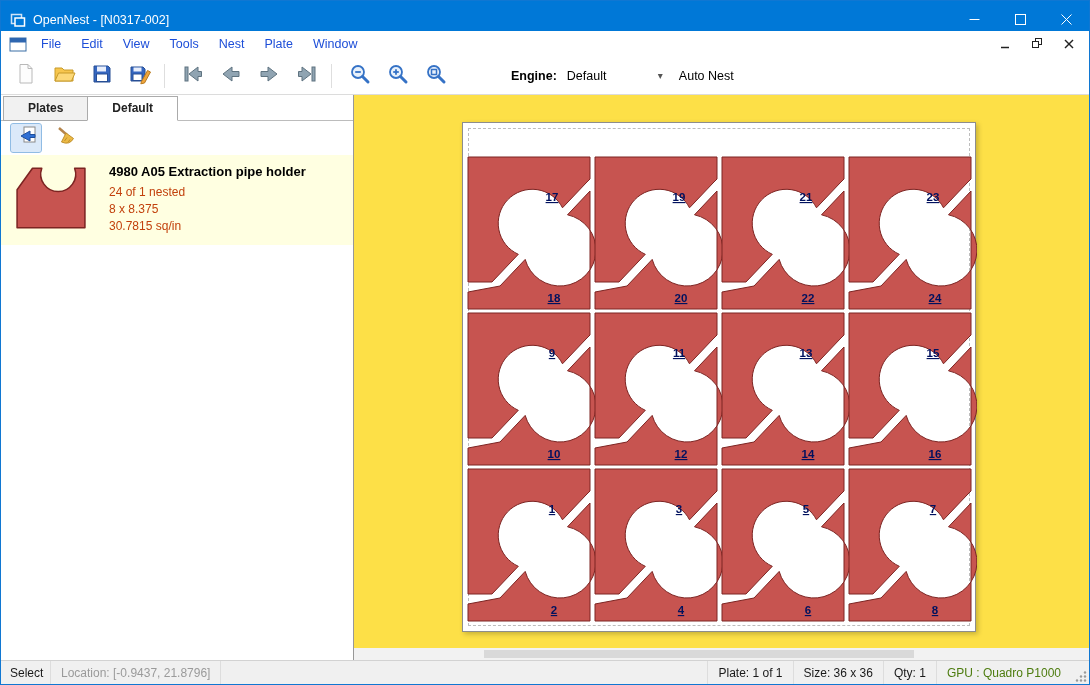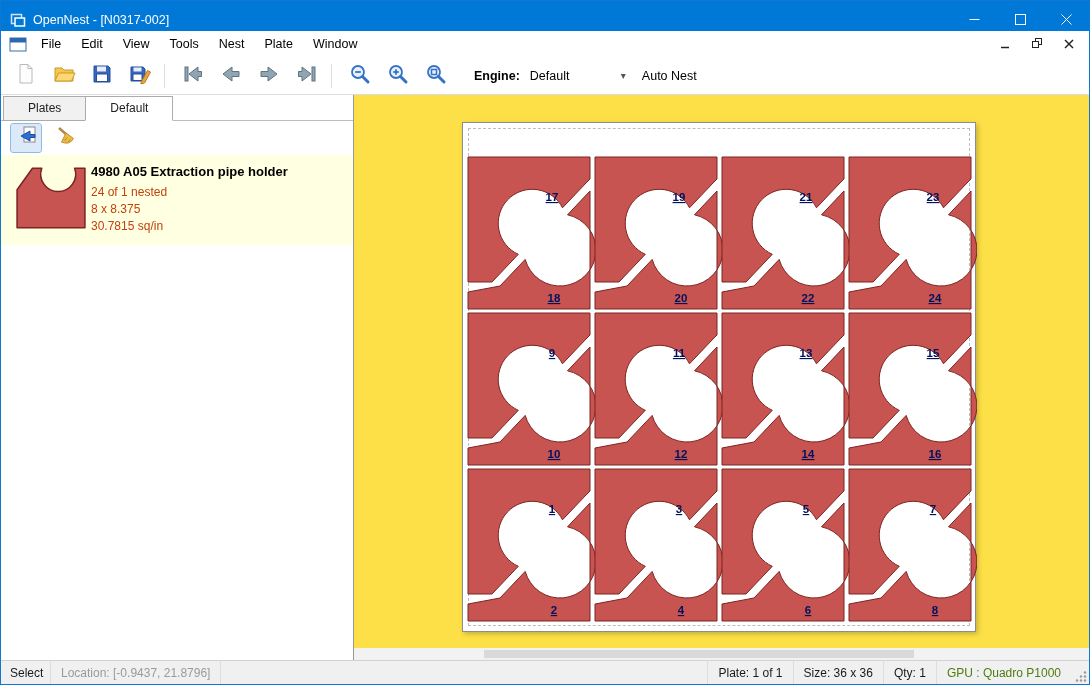--- a/index.html
+++ b/index.html
@@ -9,42 +9,42 @@
 
   .titlebar { position:absolute; top:0; left:0; right:0; height:38px; background:#0078d7; display:flex; align-items:center; color:#fff; }
   .app-icon { margin-left:9px; display:flex; }
   .title-text { margin-left:7px; font-size:12.5px; }
   .win-controls { margin-left:auto; display:flex; height:100%; }
   .wbtn { width:46px; height:100%; display:flex; align-items:center; justify-content:center; }
 
   .menubar { position:absolute; top:30px; left:0; right:0; height:26px; background:#fff; display:flex; align-items:center; }
   .mdi-icon { margin-left:8px; display:flex; }
   .menu-items { display:flex; margin-left:4px; }
-  .menu-item { padding:0 10px; line-height:26px; font-size:12.5px; color:#000000; }
+  .menu-item { padding:0 10px; line-height:26px; font-size:12.5px; color:#1d4ed8; }
   .mdi-controls { margin-left:auto; display:flex; align-items:center; margin-right:10px; gap:12px; }
   .mdibtn { width:20px; height:18px; display:flex; align-items:center; justify-content:center; }
 
   .toolbar { position:absolute; top:56px; left:0; right:0; height:38px; background:#fff; border-bottom:1px solid #dcdcdc; display:flex; align-items:center; }
   .tbtn { width:34px; height:30px; display:flex; align-items:center; justify-content:center; margin-left:4px; }
   .tbtn.first { margin-left:8px; }
   .sep { width:1px; height:24px; background:#dedede; margin:0 7px; }
-  .engine-label { font-size:12.5px; font-weight:bold; margin-left:21px; }
+  .engine-label { font-size:12.5px; font-weight:bold; margin-left:58px; }
   .engine-combo { display:flex; align-items:center; margin-left:10px; width:96px; justify-content:space-between; font-size:12.5px; }
   .combo-arrow { font-size:10px; color:#555; }
   .autonest { margin-left:16px; font-size:12.5px; }
 
   .sidebar { position:absolute; top:94px; left:0; bottom:24px; width:353px; background:#fff; border-right:1px solid #989898; }
   .tab-strip { height:26px; border-bottom:1px solid #bcbcbc; padding-left:2px; display:flex; align-items:flex-end; background:#fff; }
-  .tab { padding:4px 24px 5px; font-size:12px; border:1px solid #ababab; background:#f1f1f1; margin-right:-1px; margin-bottom:-1px; color:#222; position:relative; }
+  .tab { padding:4px 24px 5px; font-size:12px; border:1px solid #ababab; background:#f1f1f1; margin-right:-1px; margin-bottom:-1px; color:#222; position:relative;font-weight:bold; }
   .tab.active { background:#fff; border-bottom:1px solid #fff; z-index:3; }
   .pane-toolbar { height:34px; display:flex; align-items:center; padding-left:10px; gap:10px; }
   .tool-sm { width:30px; height:28px; display:flex; align-items:center; justify-content:center; border-radius:2px; }
   .tool-sm.selected { background:#dbe9f9; outline:1px solid #90bce4; }
   .drawing-item { display:flex; background:#ffffe1; padding:6px 10px; }
-  .drawing-info { padding-top:3px; }
+  .drawing-info { margin-left:18px; padding-top:3px; }
   .drawing-title { font-size:13px; font-weight:bold; color:#000; margin-bottom:5px; }
   .drawing-line { font-size:12px; color:#c2410c; line-height:17px; }
 
   .canvas { position:absolute; top:94px; left:353px; right:0; bottom:24px; background:#ababab; }
   .plate { position:absolute; left:108px; top:27px; width:514px; height:510px; background:#fff; border:1px solid #8d8d8d; box-shadow:2px 2px 5px rgba(0,0,0,.22); }
   .plate-margin { position:absolute; left:5px; top:5px; right:5px; bottom:5px; border:1px dashed #bdbdbd; pointer-events:none; }
   .nest-svg { position:absolute; left:0; top:0; }
   .hscroll { position:absolute; left:0; right:0; bottom:0; height:12px; background:#f2f2f2; }
   .hthumb { position:absolute; top:2px; height:8px; left:130px; width:430px; background:#d9d9d9; }
 

